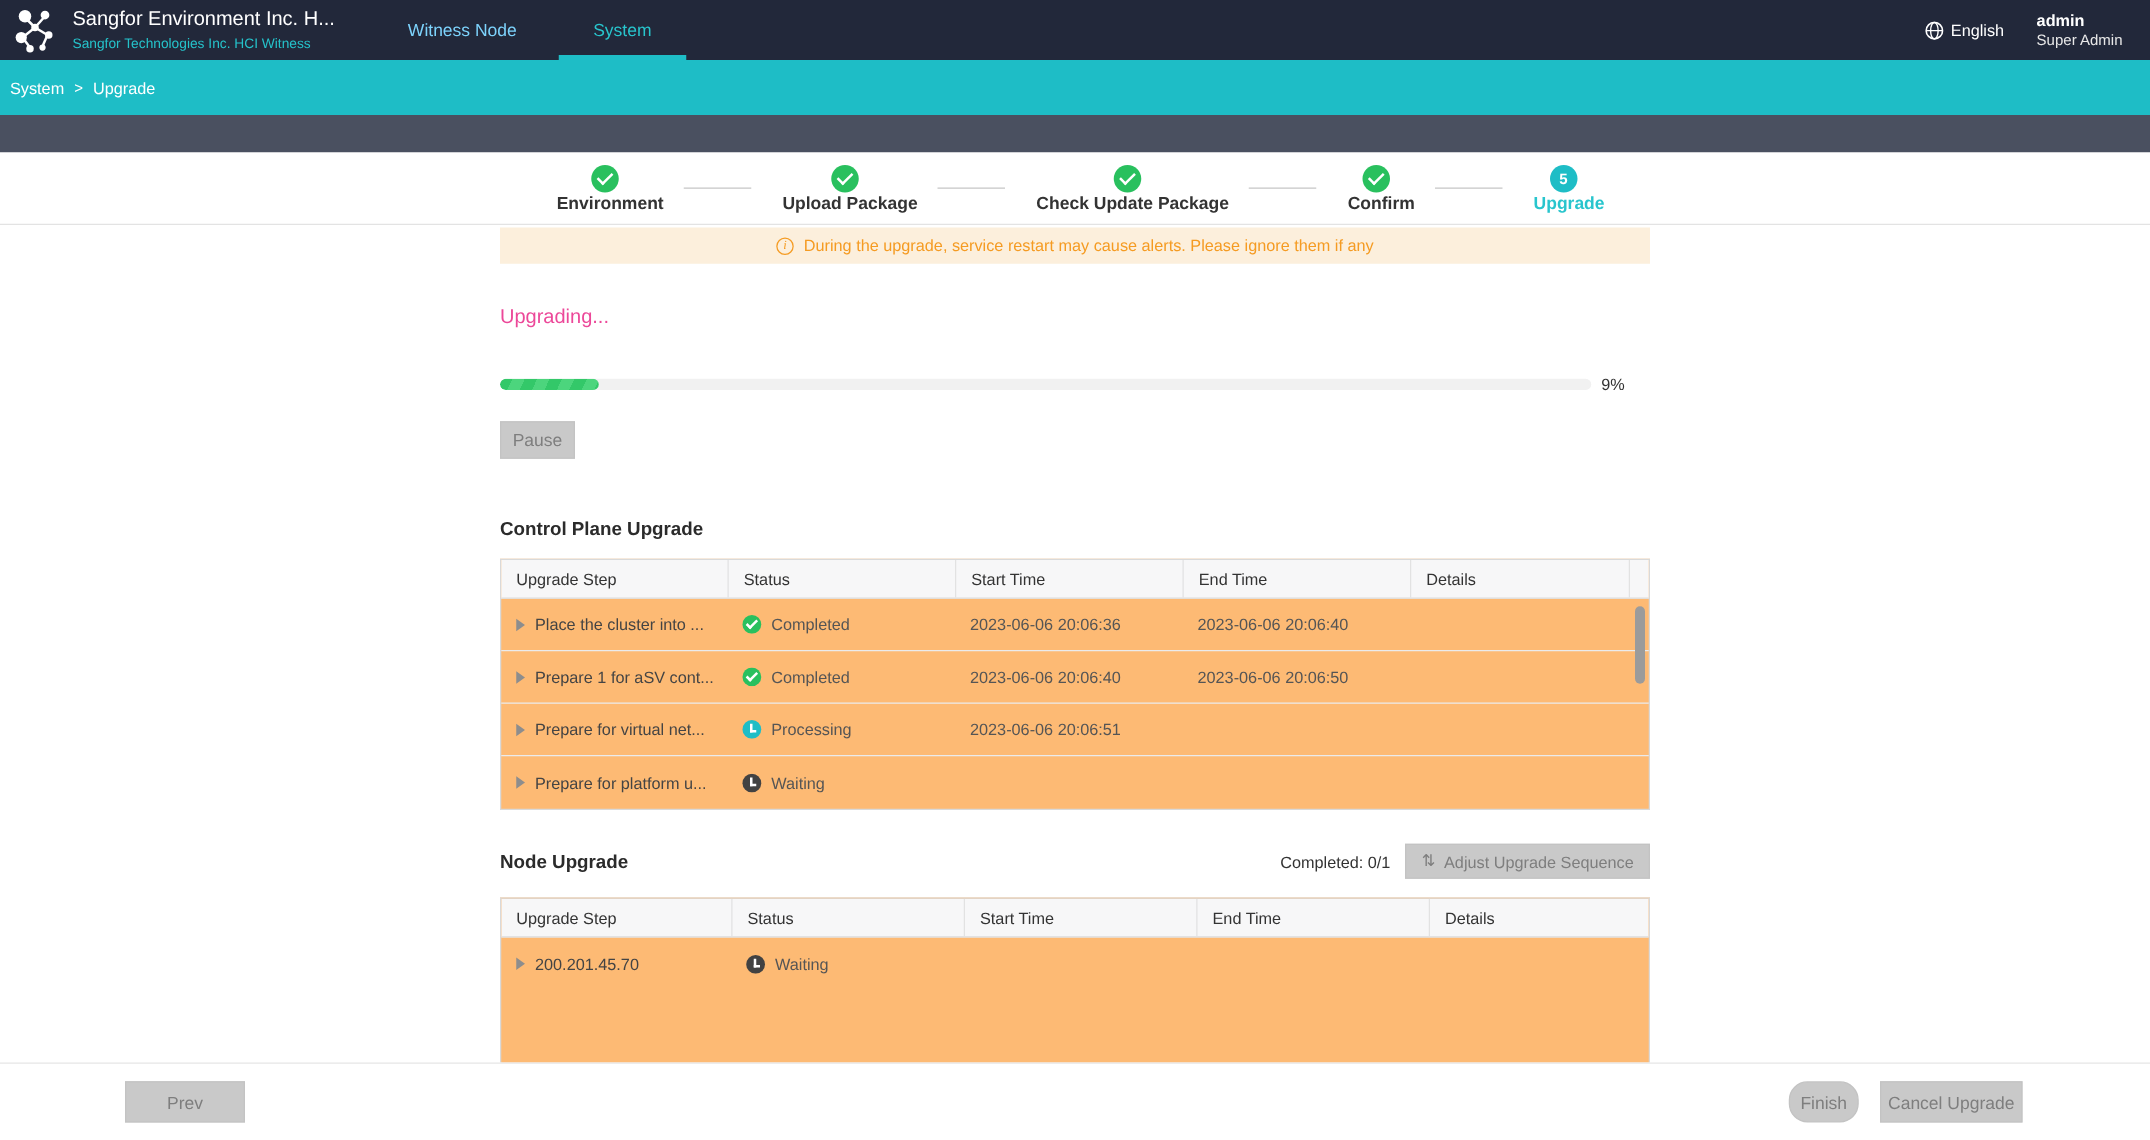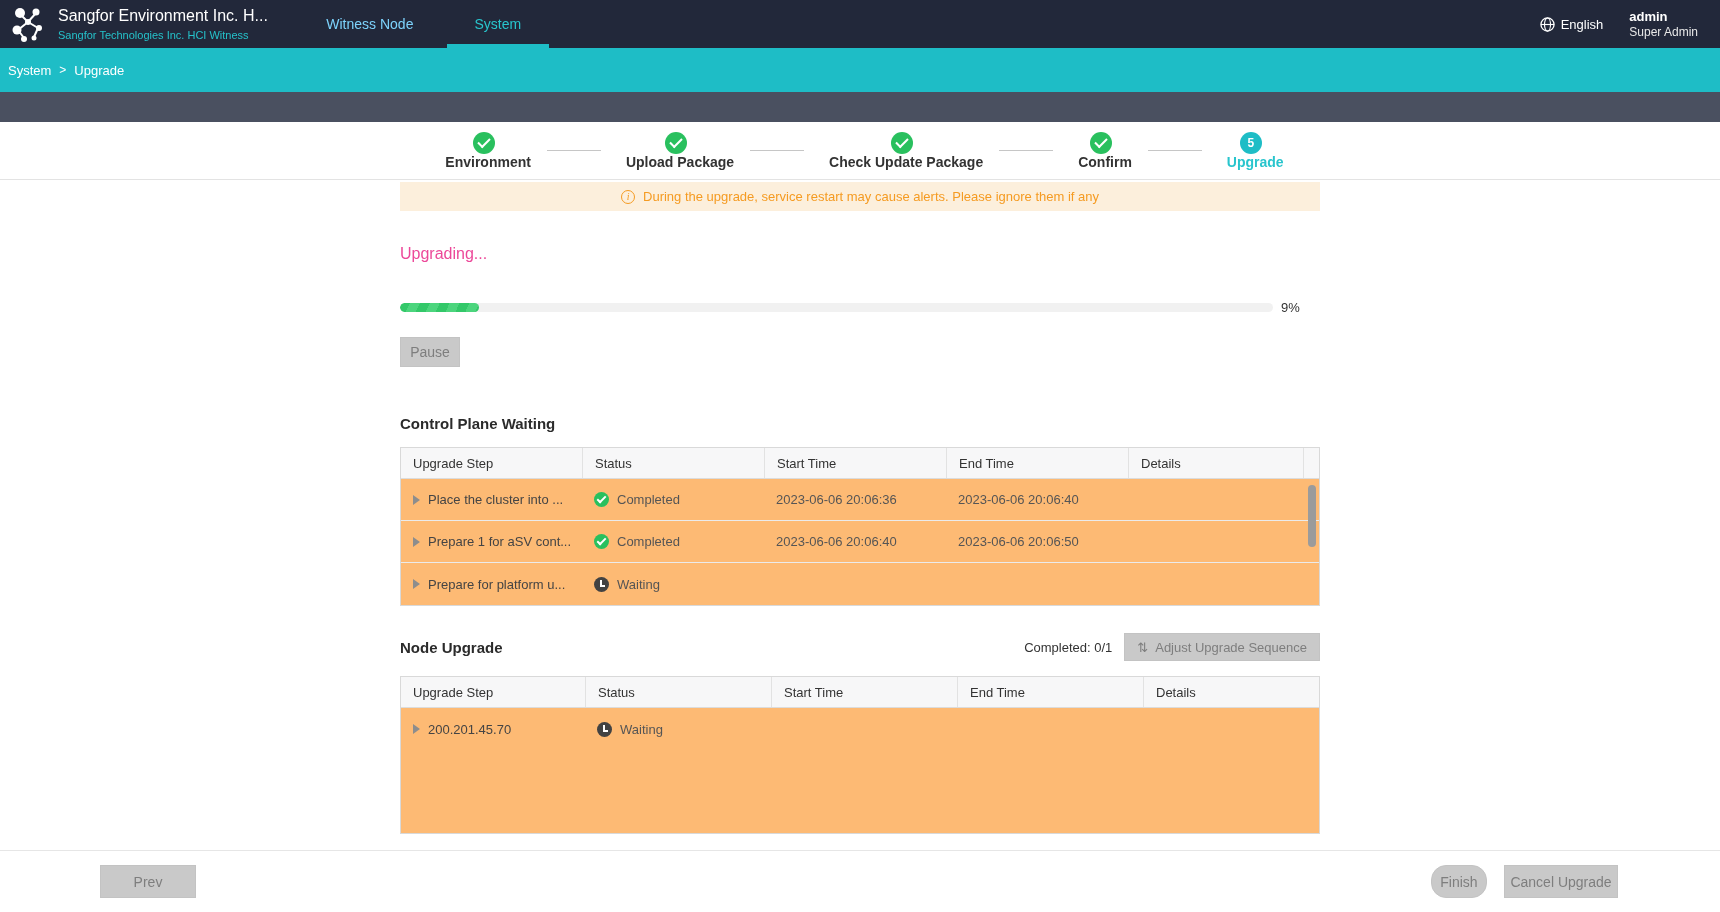--- a/index.html
+++ b/index.html
@@ -197,21 +197,21 @@
 
   <div class="progress-row">
     <div class="progress-track">
       <div class="progress-fill" style="width: 9%;"></div>
     </div>
     <span class="progress-pct">9%</span>
   </div>
 
   <button class="btn pause-btn">Pause</button>
 
-  <div class="section-title cp-title">Control Plane Waiting</div>
+  <div class="section-title cp-title">Control Plane Upgrade</div>
 
   <div class="tbl">
     <div class="tbl-head cp-grid">
       <div class="th">Upgrade Step</div>
       <div class="th">Status</div>
       <div class="th">Start Time</div>
       <div class="th">End Time</div>
       <div class="th">Details</div>
       <div class="th"></div>
     </div>
@@ -252,20 +252,40 @@
           </div>
           <div class="td">
             <span>2023-06-06 20:06:50</span>
           </div>
           <div class="td">
             <span></span>
           </div>
           <div class="td"></div>
         </div>
 
+        <div class="tr cp-grid">
+          <div class="td">
+            <span class="expander"></span>
+            <span class="step-text">Prepare for virtual net...</span>
+          </div>
+          <div class="td">
+            <span class="st-icon st-processing"></span>
+            <span>Processing</span>
+          </div>
+          <div class="td">
+            <span>2023-06-06 20:06:51</span>
+          </div>
+          <div class="td">
+            <span></span>
+          </div>
+          <div class="td">
+            <span></span>
+          </div>
+          <div class="td"></div>
+        </div>
 
         <div class="tr cp-grid">
           <div class="td">
             <span class="expander"></span>
             <span class="step-text">Prepare for platform u...</span>
           </div>
           <div class="td">
             <span class="st-icon st-waiting"></span>
             <span>Waiting</span>
           </div>

